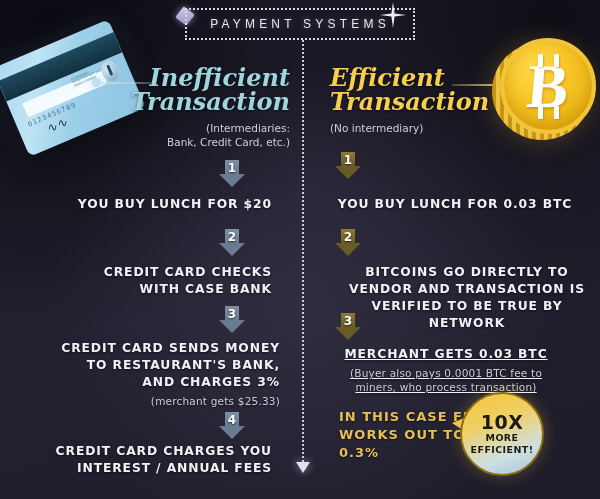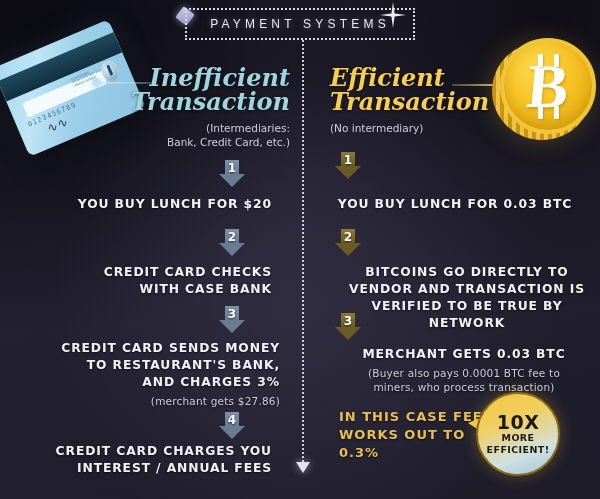--- a/index.html
+++ b/index.html
@@ -181,21 +181,21 @@
     line-height:14px;color:#cfcddc;margin-top:3px;
   }
   .goldtxt{
     position:absolute;
     font-family:"DejaVu Sans",sans-serif;font-weight:bold;
     font-size:13px;line-height:18px;letter-spacing:1px;
     color:#e7bf53;text-shadow:0 1px 2px rgba(0,0,0,.6);
   }
 
   
-  #badge{position:absolute;left:468px;top:392px;width:92px;height:92px;}
+  #badge{position:absolute;left:452px;top:392px;width:92px;height:92px;}
   #badge .circ{
     position:absolute;left:8px;top:0;width:84px;height:84px;border-radius:50%;
     background:linear-gradient(160deg,#f3c63c 0%,#f0cf63 35%,#cfe0e2 72%,#9fc4d6 100%);
     border:2px solid #8a6c17;box-sizing:border-box;
     box-shadow:0 0 16px rgba(240,200,70,.28);
     display:flex;flex-direction:column;align-items:center;justify-content:center;
   }
   #badge .tail{
     position:absolute;left:0;top:22px;width:0;height:0;
     border-top:9px solid transparent;border-bottom:14px solid transparent;
@@ -284,21 +284,21 @@
   <div class="arrow left" style="left:219px;top:412px;">
     <div class="shaft"></div>
     <div class="head"></div>
     <div class="num">4</div>
   </div>
 
   <div class="steptxt l" style="left:60px;top:196px;width:212px;">YOU BUY LUNCH FOR $20</div>
   <div class="steptxt l" style="left:60px;top:264px;width:212px;">CREDIT CARD CHECKS WITH CASE BANK</div>
   <div class="steptxt l" style="left:52px;top:340px;width:228px;">
     <span>CREDIT CARD SENDS MONEY TO RESTAURANT'S BANK, AND CHARGES 3%</span>
-    <span class="note">(merchant gets $27.86)</span>
+    <span class="note">(merchant gets $25.33)</span>
   </div>
   <div class="steptxt l" style="left:52px;top:443px;width:220px;">CREDIT CARD CHARGES YOU INTEREST / ANNUAL FEES</div>
 
   <div class="arrow right" style="left:335px;top:152px;">
     <div class="shaft"></div>
     <div class="head"></div>
     <div class="num">1</div>
   </div>
   <div class="arrow right" style="left:335px;top:229px;">
     <div class="shaft"></div>
@@ -306,21 +306,21 @@
     <div class="num">2</div>
   </div>
   <div class="arrow right" style="left:335px;top:313px;">
     <div class="shaft"></div>
     <div class="head"></div>
     <div class="num">3</div>
   </div>
 
   <div class="steptxt r" style="left:330px;top:196px;width:250px;">YOU BUY LUNCH FOR 0.03 BTC</div>
   <div class="steptxt r" style="left:330px;top:264px;width:252px;margin-left:11px;">BITCOINS GO DIRECTLY TO VENDOR AND TRANSACTION IS VERIFIED TO BE TRUE BY NETWORK</div>
-  <div class="steptxt r" style="left:348px;top:346px;width:232px;">
+  <div class="steptxt r" style="left:330px;top:346px;width:232px;text-decoration:underline;">
     <span>MERCHANT GETS 0.03 BTC</span>
     <span class="note">(Buyer also pays 0.0001 BTC fee to miners, who process transaction)</span>
   </div>
 
   <div class="goldtxt" style="left:339px;top:400px;width:160px;margin-top:8px;">
     <div>IN THIS CASE FEE</div>
     <div>WORKS OUT TO 0.3%</div>
   </div>
 
   <div id="badge">

